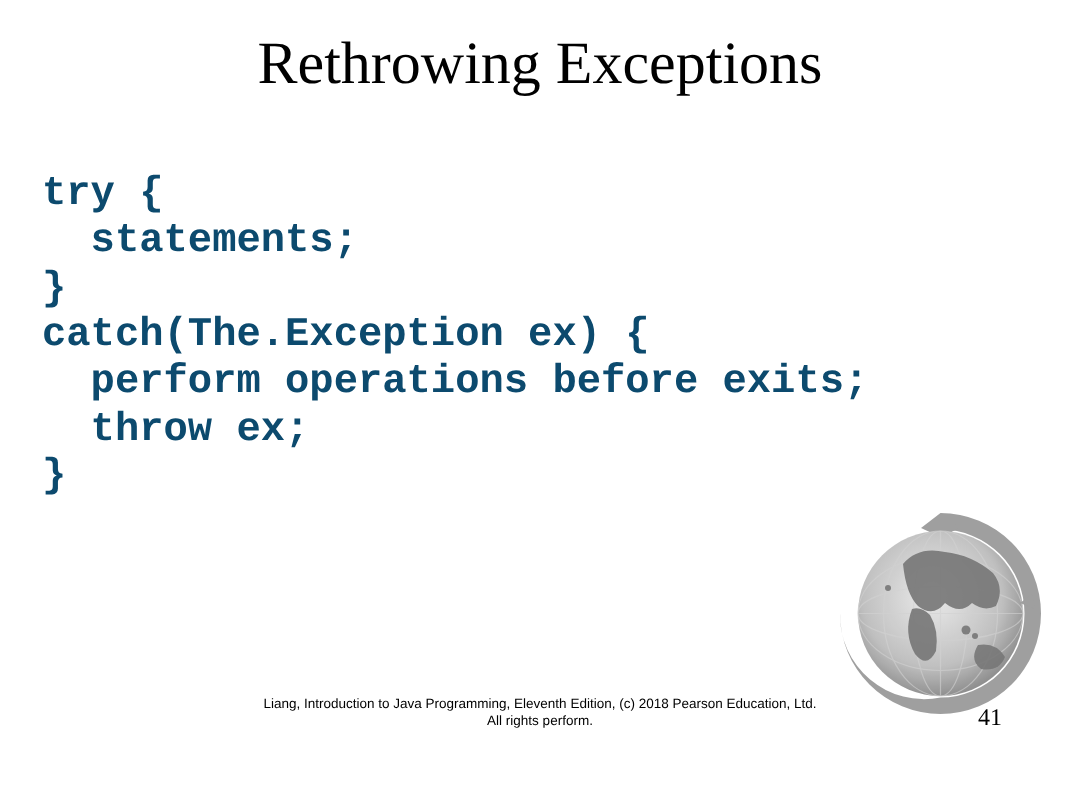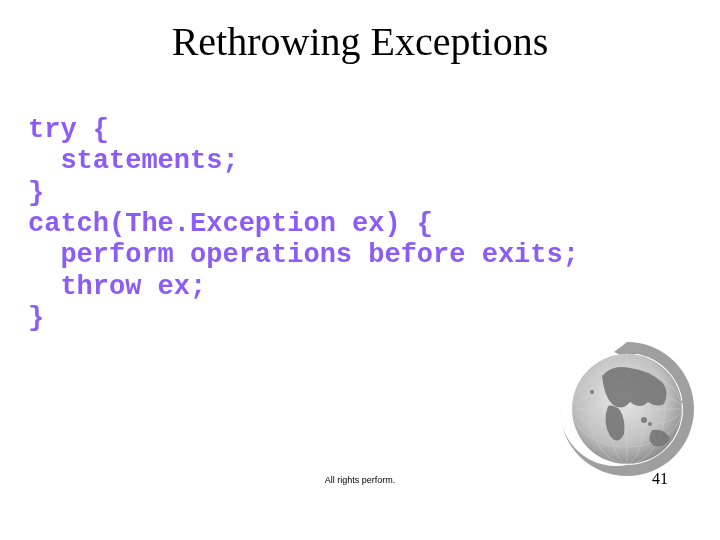--- a/index.html
+++ b/index.html
@@ -22,21 +22,21 @@
     color: #000;
   }
   .code {
     position: absolute;
     top: 115px;
     left: 28px;
     font-family: "Courier New", Courier, monospace;
     font-size: 27px;
     font-weight: bold;
     white-space: pre;
-    color: #8b5cf6;
+    color: #0c4a6e;
     line-height: 1.16;
   }
   .footer {
     position: absolute;
     bottom: 26px;
     left: 0;
     width: 100%;
     text-align: center;
     font-family: Arial, Helvetica, sans-serif;
     font-size: 9px;
@@ -119,19 +119,19 @@
         <circle cx="92" cy="86" r="3"></circle>
         <circle cx="98" cy="90" r="2"></circle>
         <circle cx="40" cy="58" r="2"></circle>
       </g>
 
       <path d="M 136 62 L 128 68 L 138 72 Z" fill="#9a9a9a"></path>
     </svg>
   </div>
 
   <div class="footer">
-    <br>
+    <span>Liang, Introduction to Java Programming, Eleventh Edition, (c) 2018 Pearson Education, Ltd.</span><br>
     <span>All rights perform.</span>
   </div>
 
   <div class="pagenum">41</div>
 
 </div>
 
 </body></html>

